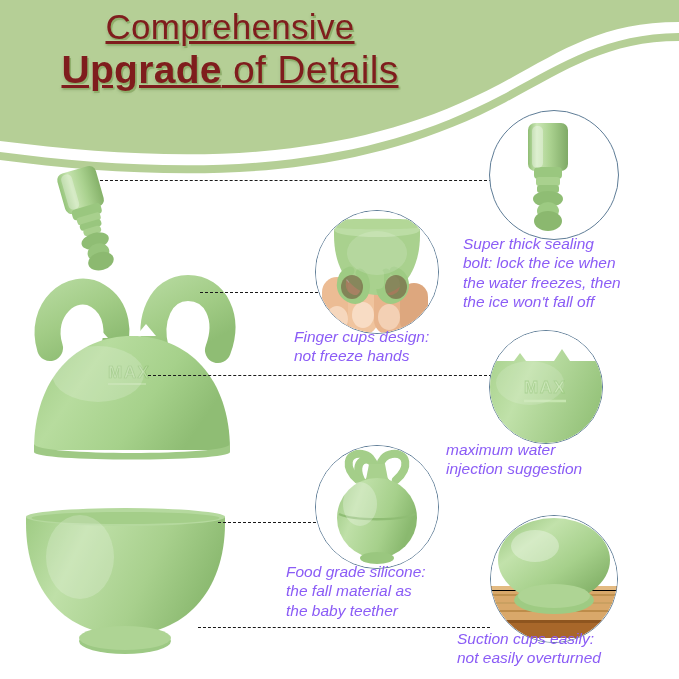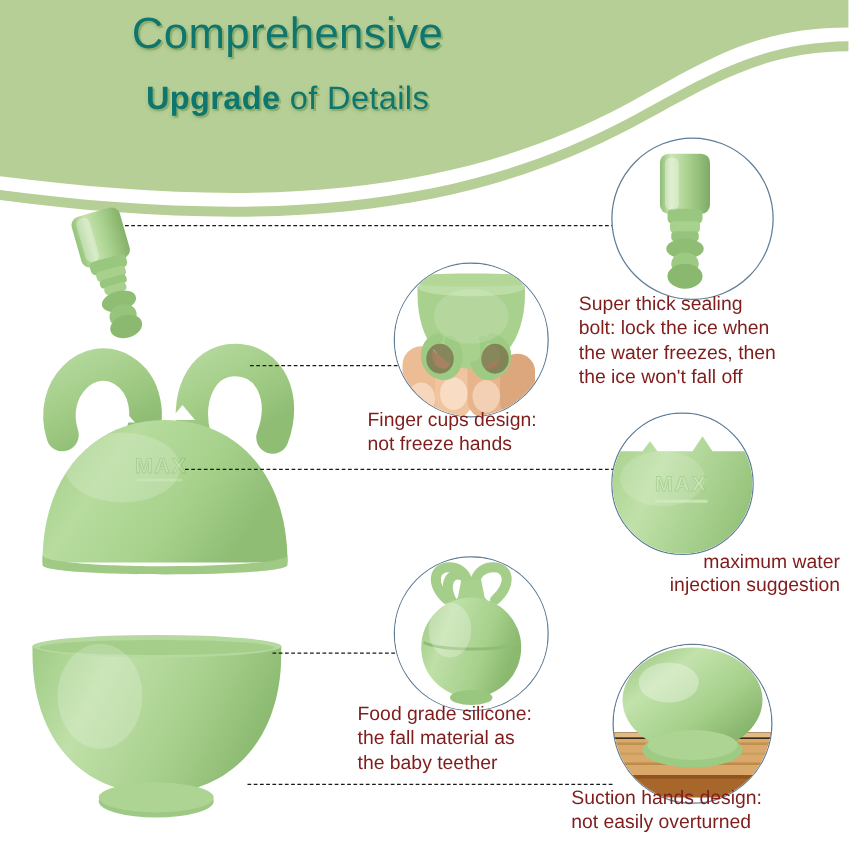--- a/index.html
+++ b/index.html
@@ -21,63 +21,65 @@
     position: absolute;
     left: 0; top: 0;
     width: 679px; height: 200px;
     pointer-events: none;
   }
   .banner-title {
     position: absolute;
     left: 0; top: 8px;
     width: 460px;
     text-align: center;
-    color: #0f766e;
+    color: #7f1d1d;
     line-height: 1.08;
     text-shadow:
        1.6px 1.6px 0 #8fae6b,
       -0.8px -0.8px 0 #b9cf9a,
        0 2px 3px rgba(120,145,95,.45);
     z-index: 4;
+    text-decoration: underline;
   }
   .title-line1 {
     display: block;
     font-size: 35px;
     font-weight: 400;
     letter-spacing: .3px;
   }
   .title-line2 {
     display: block;
-    font-size: 26px;
+    font-size: 39px;
     font-weight: 400;
     letter-spacing: .3px;
-    margin-top: 18px;
+    margin-top: 3px;
   }
   .title-line2 .bold {
     font-weight: 700;
   }
 
   
   .circle {
     position: absolute;
     border-radius: 50%;
     border: 1px solid #5f7d97;
     background: #ffffff;
     overflow: hidden;
   }
 
   
   .caption {
     position: absolute;
     font-size: 15.5px;
     line-height: 1.25;
-    color: #7f1d1d;
+    color: #8b5cf6;
     white-space: pre-line;
-  }
-  .caption.center { text-align: right; }
+    font-style: italic;
+  }
+  .caption.center { text-align: left; }
 
   
   .dash {
     position: absolute;
     height: 0;
     border-top: 1.4px dashed #1a1a1a;
   }
 
   
   .art { position: absolute; }
@@ -320,16 +322,16 @@
       </defs>
 
       <ellipse cx="63" cy="44" rx="56" ry="42" fill="url(#gCup)"></ellipse>
 
       <ellipse cx="63" cy="84" rx="40" ry="14" fill="#9ecb83"></ellipse>
       <ellipse cx="63" cy="80" rx="36" ry="12" fill="#aed494"></ellipse>
 
       <ellipse cx="44" cy="30" rx="24" ry="16" fill="rgba(255,255,255,.32)"></ellipse>
     </svg>
   </div>
-  <div class="caption" style="left:457px; top:629px; width:215px;">Suction hands design:
+  <div class="caption" style="left:457px; top:629px; width:215px;">Suction cups easily:
 not easily overturned</div>
 
 </div>
 
 </body></html>

